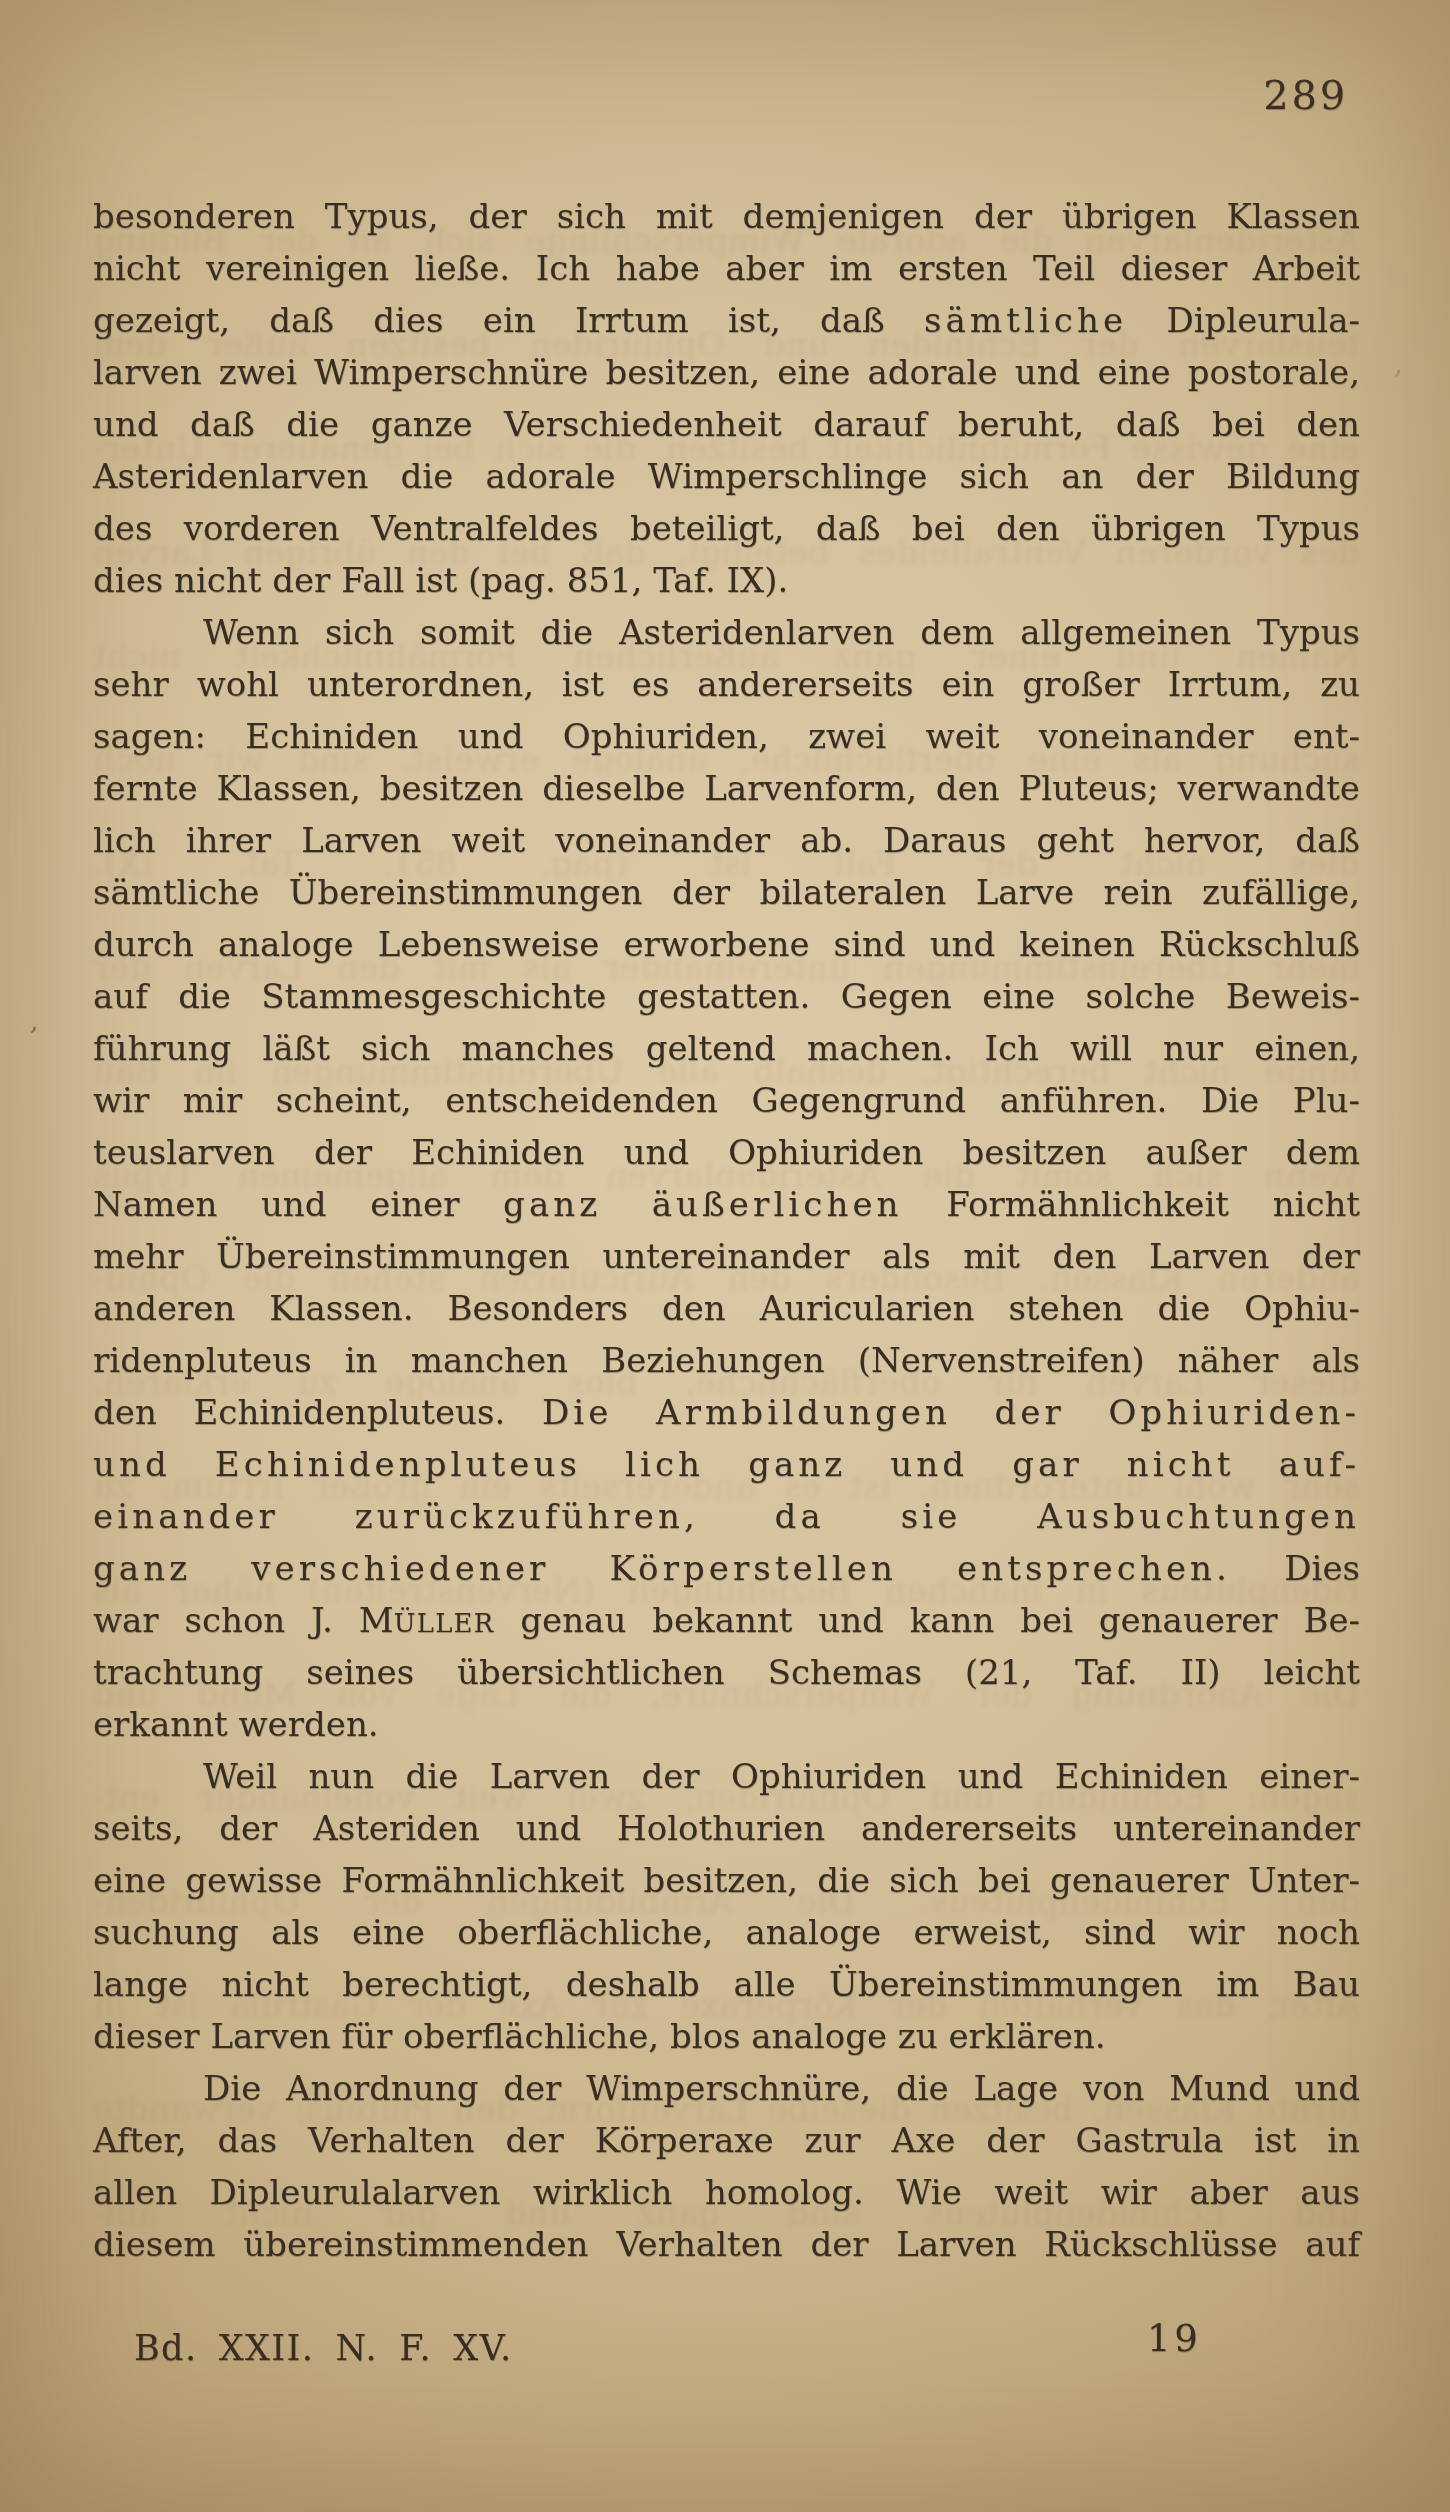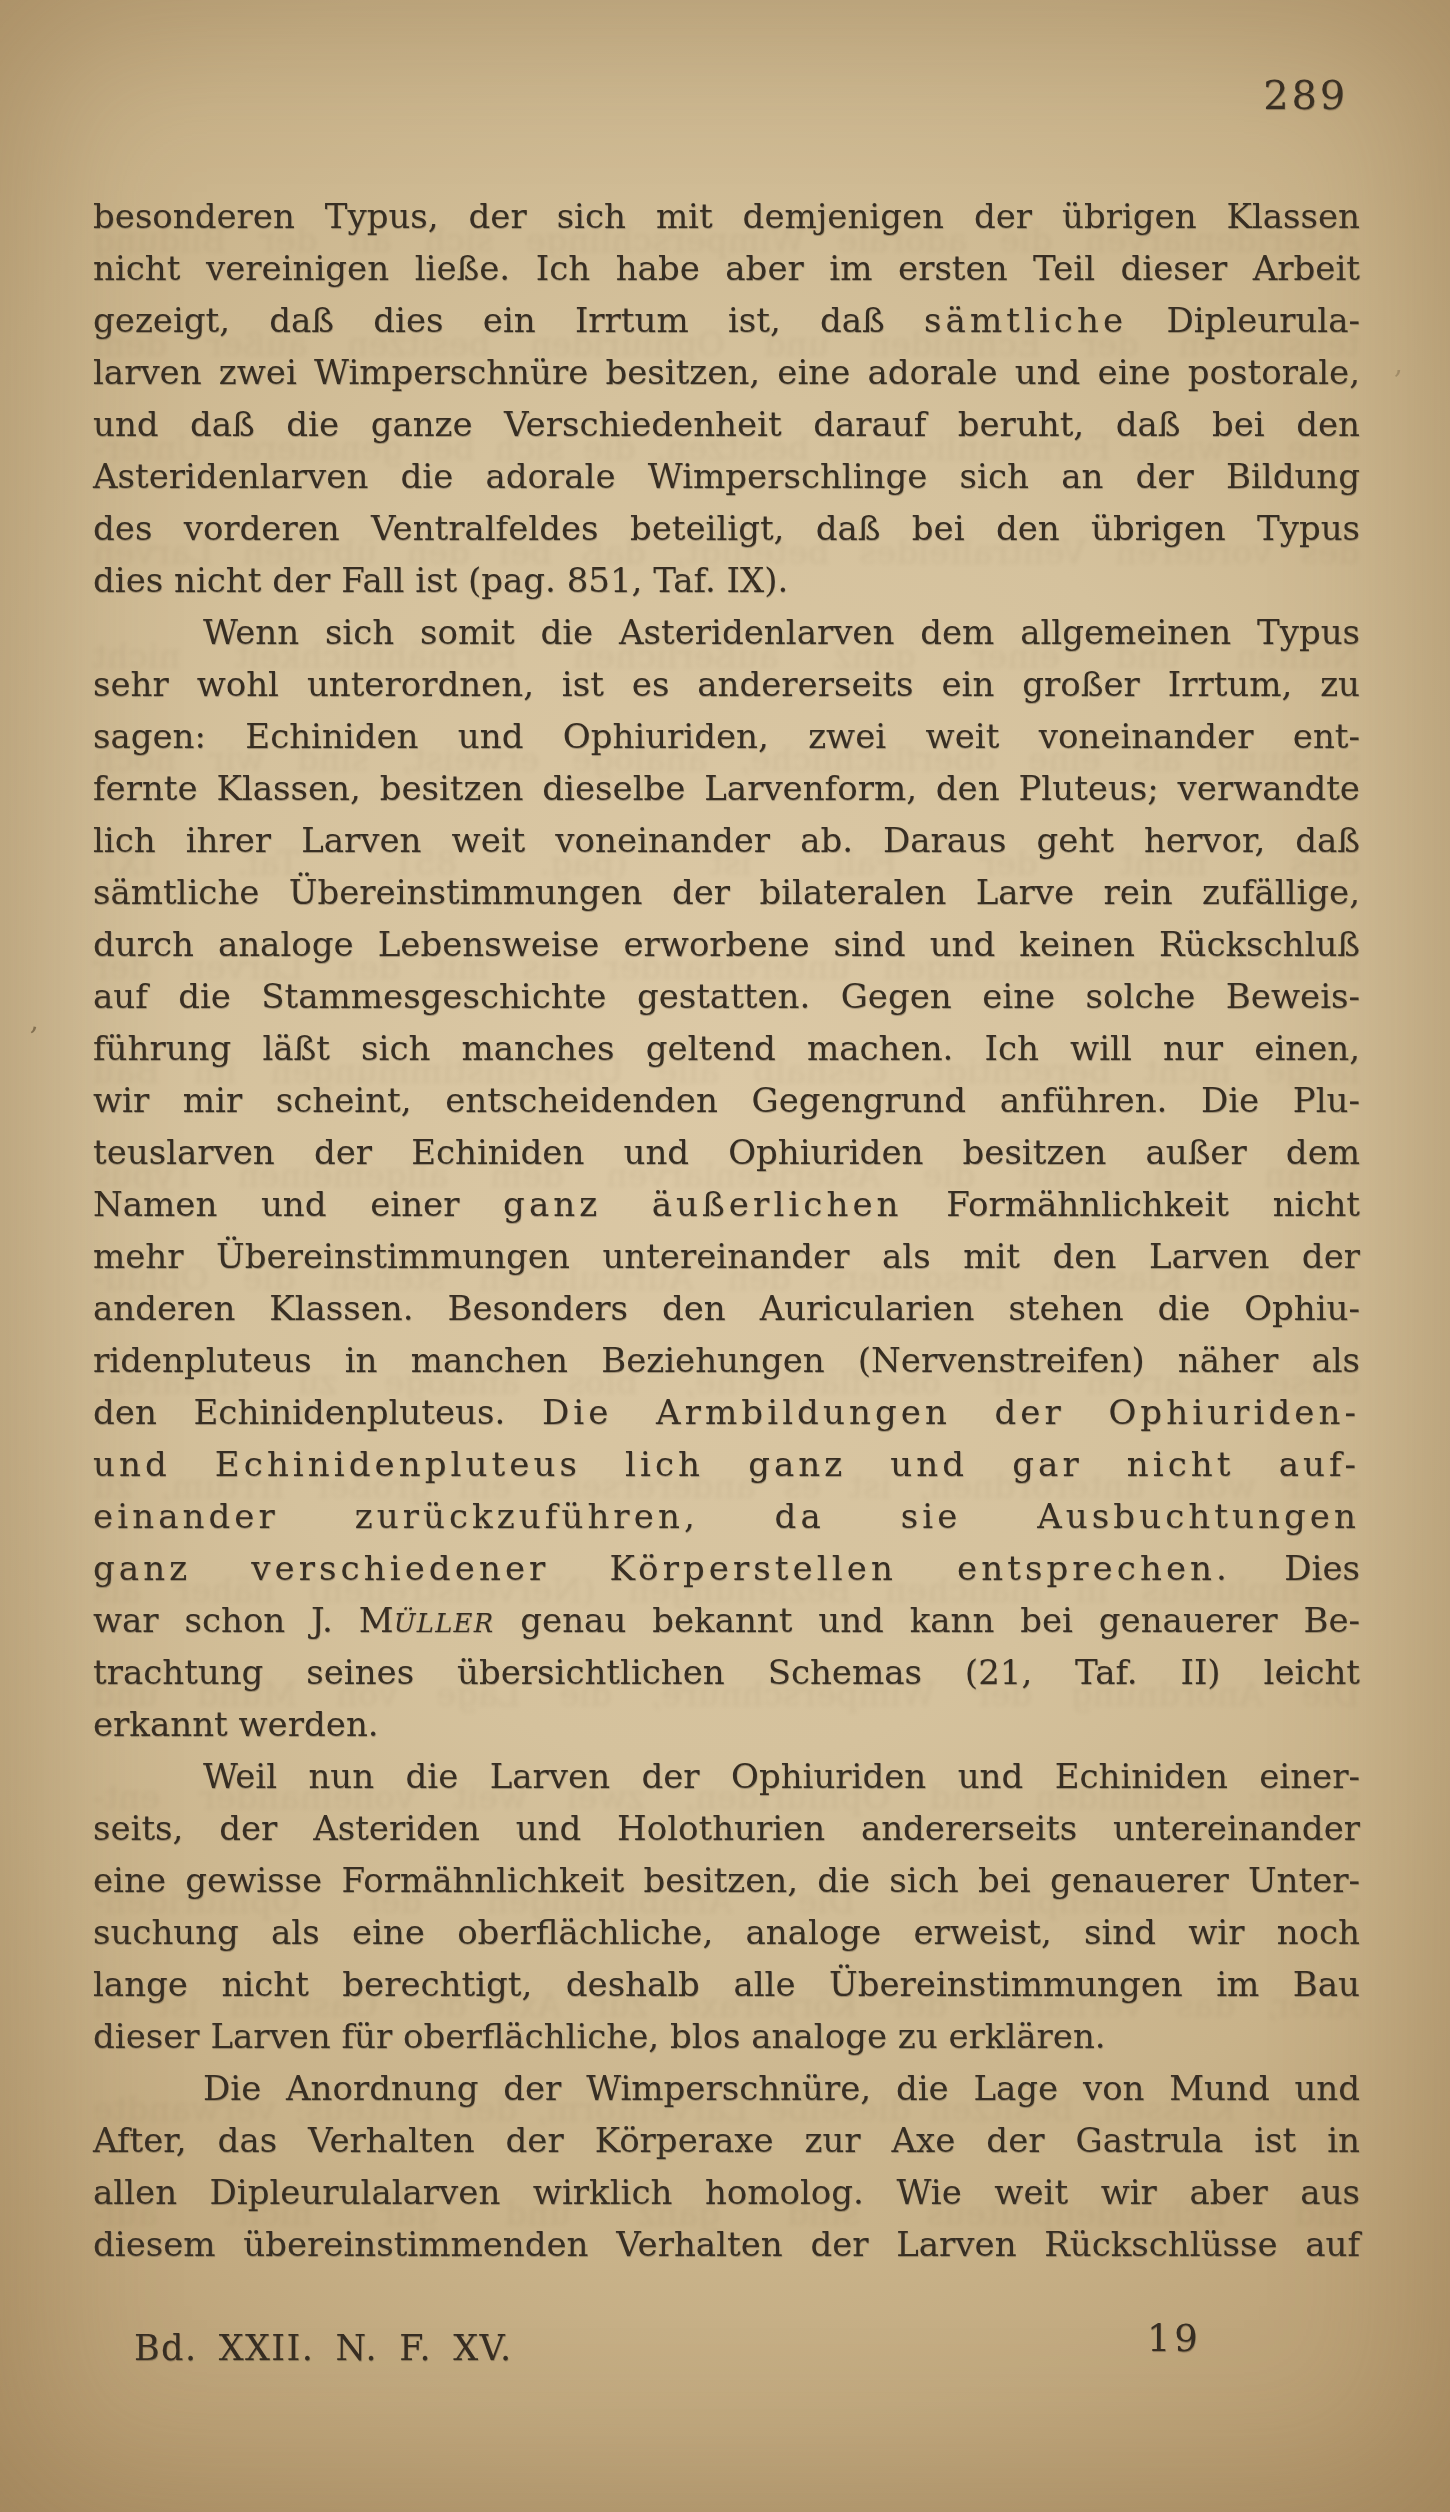--- a/index.html
+++ b/index.html
@@ -46,21 +46,21 @@
     line-height: 52px;
     font-size: 34px;
     text-align: justify;
     text-align-last: justify;
     white-space: nowrap;
     text-shadow: 0.4px 0.6px 0.7px rgba(45,35,22,0.32);
   }
   .line.end { text-align-last: left; white-space: normal; }
   .line.indent { text-indent: 110px; }
   .g { letter-spacing: 0.12em; word-spacing: 0.08em; }
-  .sc-rest { font-size: 0.76em; letter-spacing: 0.05em; font-style: italic; }
+  .sc-rest { font-size: 0.76em; letter-spacing: 0.05em; }
   .ghost-layer { position: absolute; inset: 0; pointer-events: none; }
   .ghostline {
     position: absolute;
     left: 93px; width: 1267px;
     height: 52px; line-height: 52px;
     font-size: 34px;
     text-align: justify; text-align-last: justify;
     white-space: nowrap;
     transform: scaleX(-1);
     filter: blur(2.1px);

